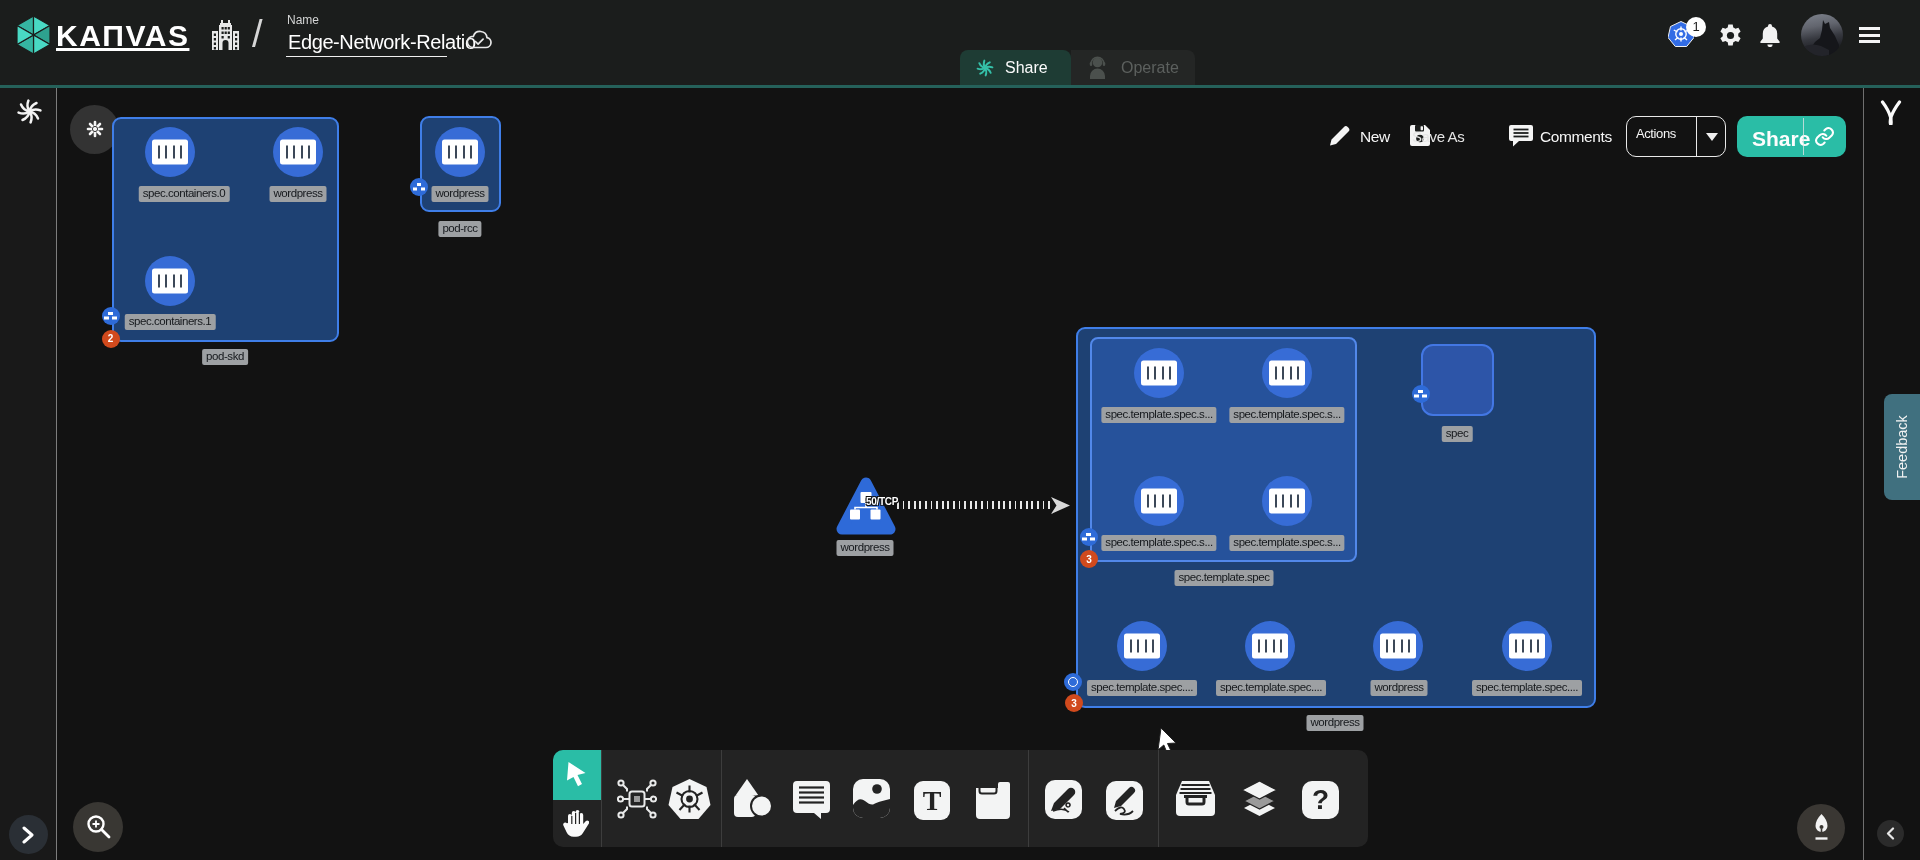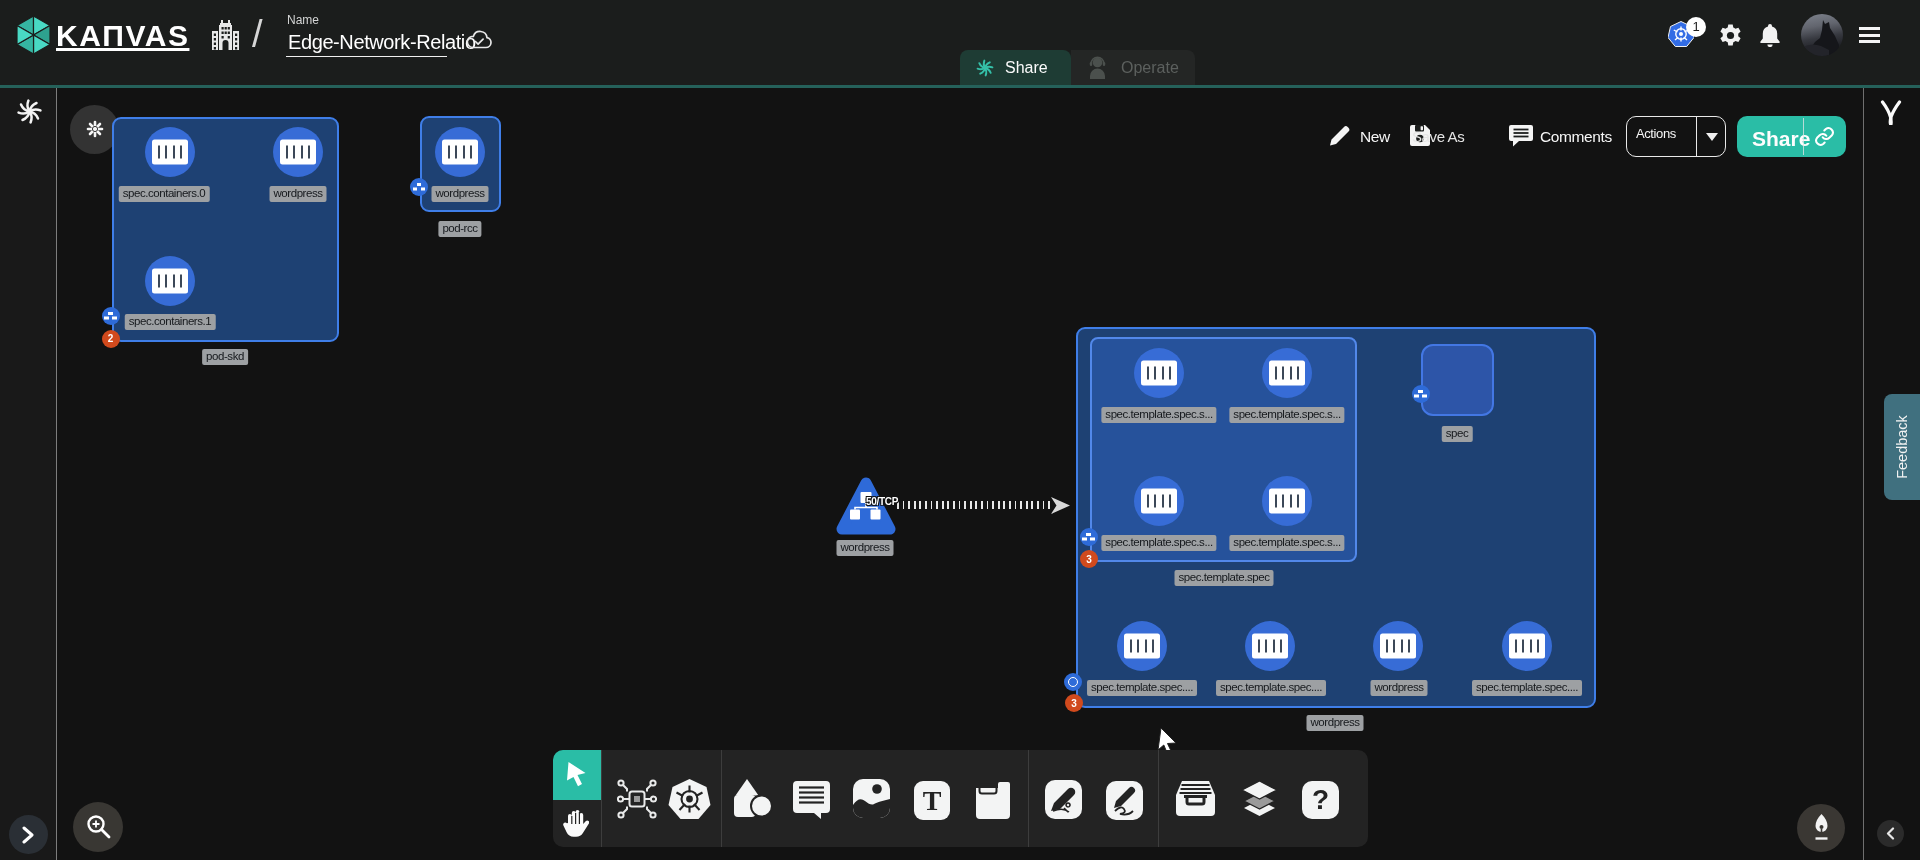--- a/index.html
+++ b/index.html
@@ -229,21 +229,21 @@
   <div class="nodecircle cc" style="left:460px; top:152px;"></div>
   <div class="nodecircle cc" style="left:1159px; top:373px;"></div>
   <div class="nodecircle cc" style="left:1287px; top:373px;"></div>
   <div class="nodecircle cc" style="left:1159px; top:501px;"></div>
   <div class="nodecircle cc" style="left:1287px; top:501px;"></div>
   <div class="nodecircle cc" style="left:1142px; top:646px;"></div>
   <div class="nodecircle cc" style="left:1270px; top:646px;"></div>
   <div class="nodecircle cc" style="left:1398px; top:646px;"></div>
   <div class="nodecircle cc" style="left:1527px; top:646px;"></div>
 
-  <div class="chip" style="left:164px; top:186px;">spec.containers.0</div>
+  <div class="chip" style="left:184px; top:186px;">spec.containers.0</div>
   <div class="chip" style="left:298px; top:186px;">wordpress</div>
   <div class="chip" style="left:170px; top:314px;">spec.containers.1</div>
   <div class="chip" style="left:225px; top:349px;">pod-skd</div>
   <div class="chip" style="left:460px; top:186px;">wordpress</div>
   <div class="chip" style="left:460px; top:221px;">pod-rcc</div>
   <div class="chip" style="left:865px; top:540px;">wordpress</div>
   <div class="chip" style="left:1159px; top:407px;">spec.template.spec.s...</div>
   <div class="chip" style="left:1287px; top:407px;">spec.template.spec.s...</div>
   <div class="chip" style="left:1159px; top:535px;">spec.template.spec.s...</div>
   <div class="chip" style="left:1287px; top:535px;">spec.template.spec.s...</div>

